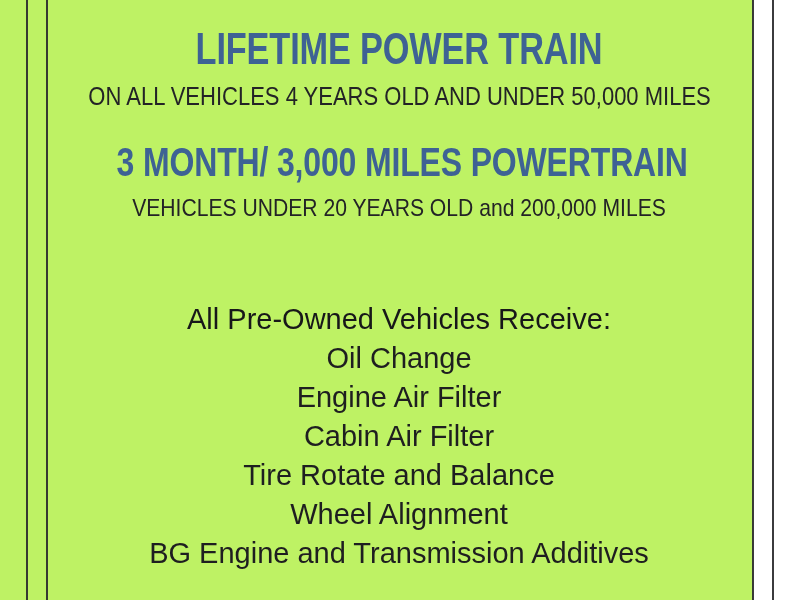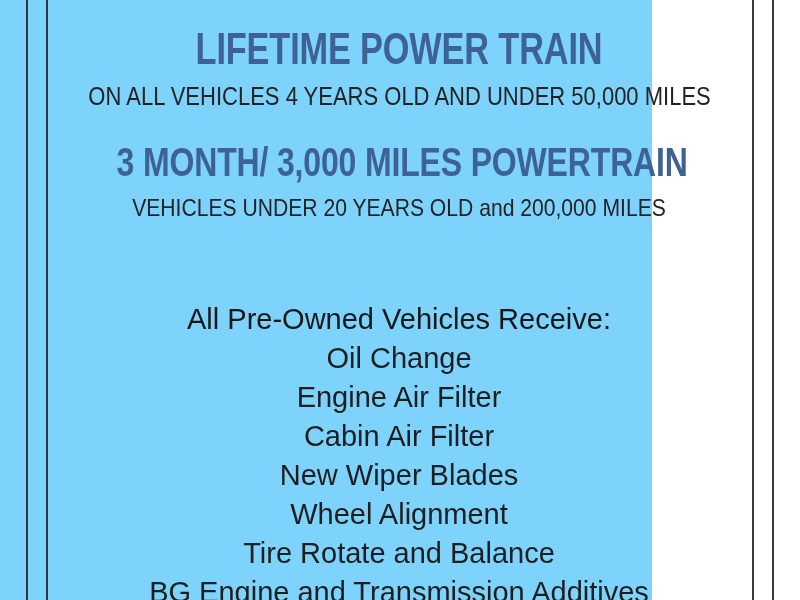--- a/index.html
+++ b/index.html
@@ -11,22 +11,22 @@
     overflow:hidden;
   }
 
   body {
     font-family:"Liberation Sans", sans-serif;
     -webkit-font-smoothing:antialiased;
   }
 
   #flyer {
     position:relative;
-    width:652px; height:600px;
-    background:#7dd3fc;
+    width:753px; height:600px;
+    background:#bef264;
   }
 
   
   .rule {
     position:absolute;
     top:0;
     width:2px;
     height:600px;
     background:#2a2a2c;
     opacity:.92;
@@ -140,21 +140,20 @@
     <div class="headline hl-2">3 MONTH/ 3,000 MILES POWERTRAIN</div>
     <div class="subtitle sub-2">VEHICLES UNDER 20 YEARS OLD and 200,000 MILES</div>
 
     <div class="services">
       <div class="services-title">All Pre-Owned Vehicles Receive:</div>
 
       <ul class="services-list">
         <li>Oil Change</li>
         <li>Engine Air Filter</li>
         <li>Cabin Air Filter</li>
-        <li>New Wiper Blades</li>
+        <li>Tire Rotate and Balance</li>
         <li>Wheel Alignment</li>
-        <li>Tire Rotate and Balance</li>
         <li>BG Engine and Transmission Additives</li>
       </ul>
     </div>
 
   </div>
 </div>
 
 </body></html>

